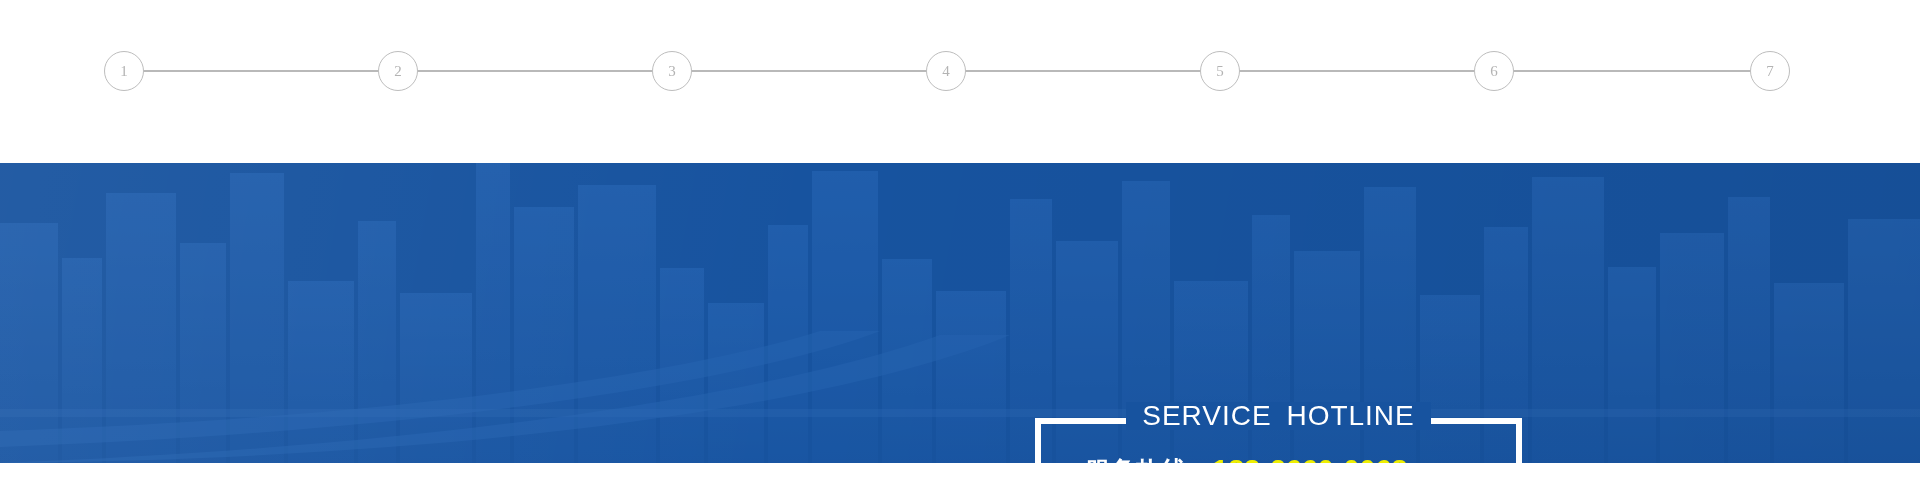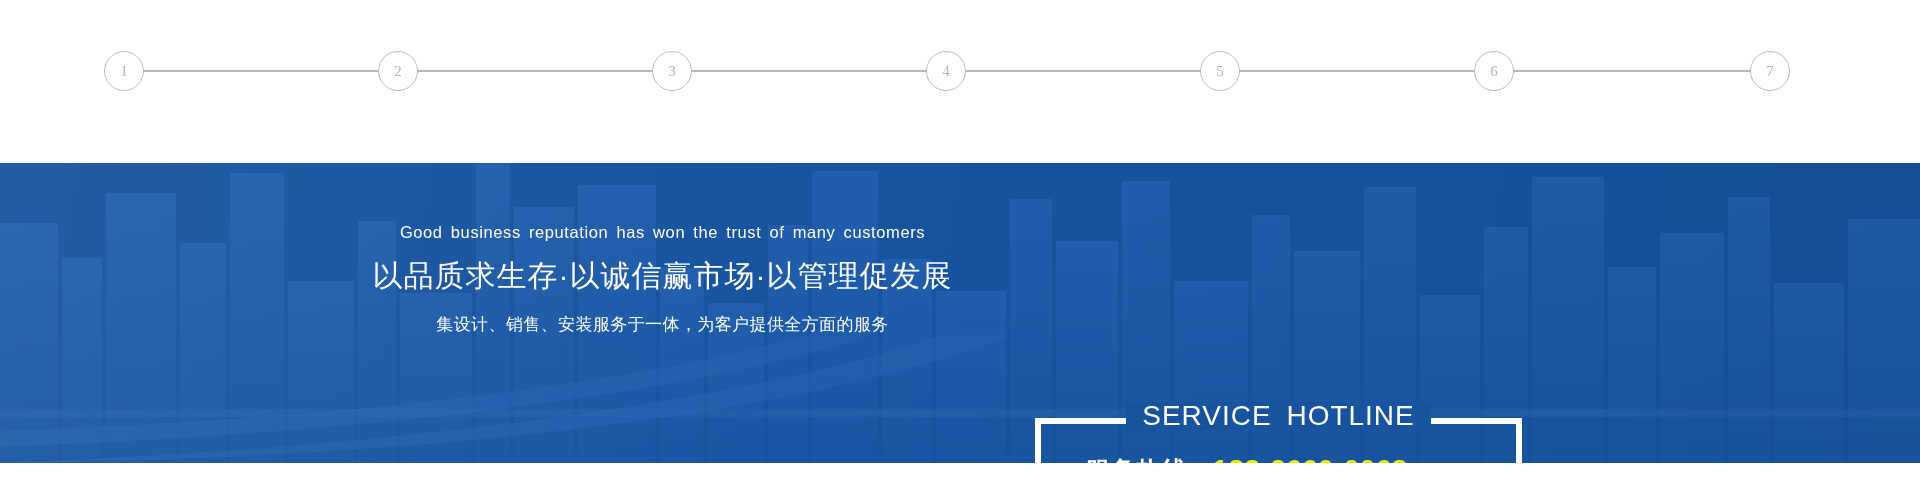--- a/index.html
+++ b/index.html
@@ -185,25 +185,20 @@
         <path d="M0 268 C 420 254, 700 206, 820 168 L 880 168 C 760 214, 470 266, 0 284 Z"></path>
         <path d="M0 300 C 520 280, 820 216, 940 172 L 1010 172 C 880 226, 560 294, 0 300 Z"></path>
       </g>
       <g fill="#4d8ad4" opacity=".35">
         <rect x="0" y="246" width="1920" height="8"></rect>
       </g>
     </svg>
   </div>
   <div id="banner-sheen"></div>
 
-  <div id="slogan-block">
-    <div id="slogan-en">Good business reputation has won the trust of many customers</div>
-    <div id="slogan-cn-main">以品质求生存·以诚信赢市场·以管理促发展</div>
-    <div id="slogan-cn-sub">集设计、销售、安装服务于一体，为客户提供全方面的服务</div>
-  </div>
 
   <div id="hotline-box">
     <div id="hotline-title-wrap">
       <span id="hotline-title">SERVICE  HOTLINE</span>
     </div>
     <div id="hotline-rows">
       <div class="hotline-row">
         <span id="hotline-label">服务热线：</span>
         <span class="hotline-number">183-2660-0068</span>
       </div>

